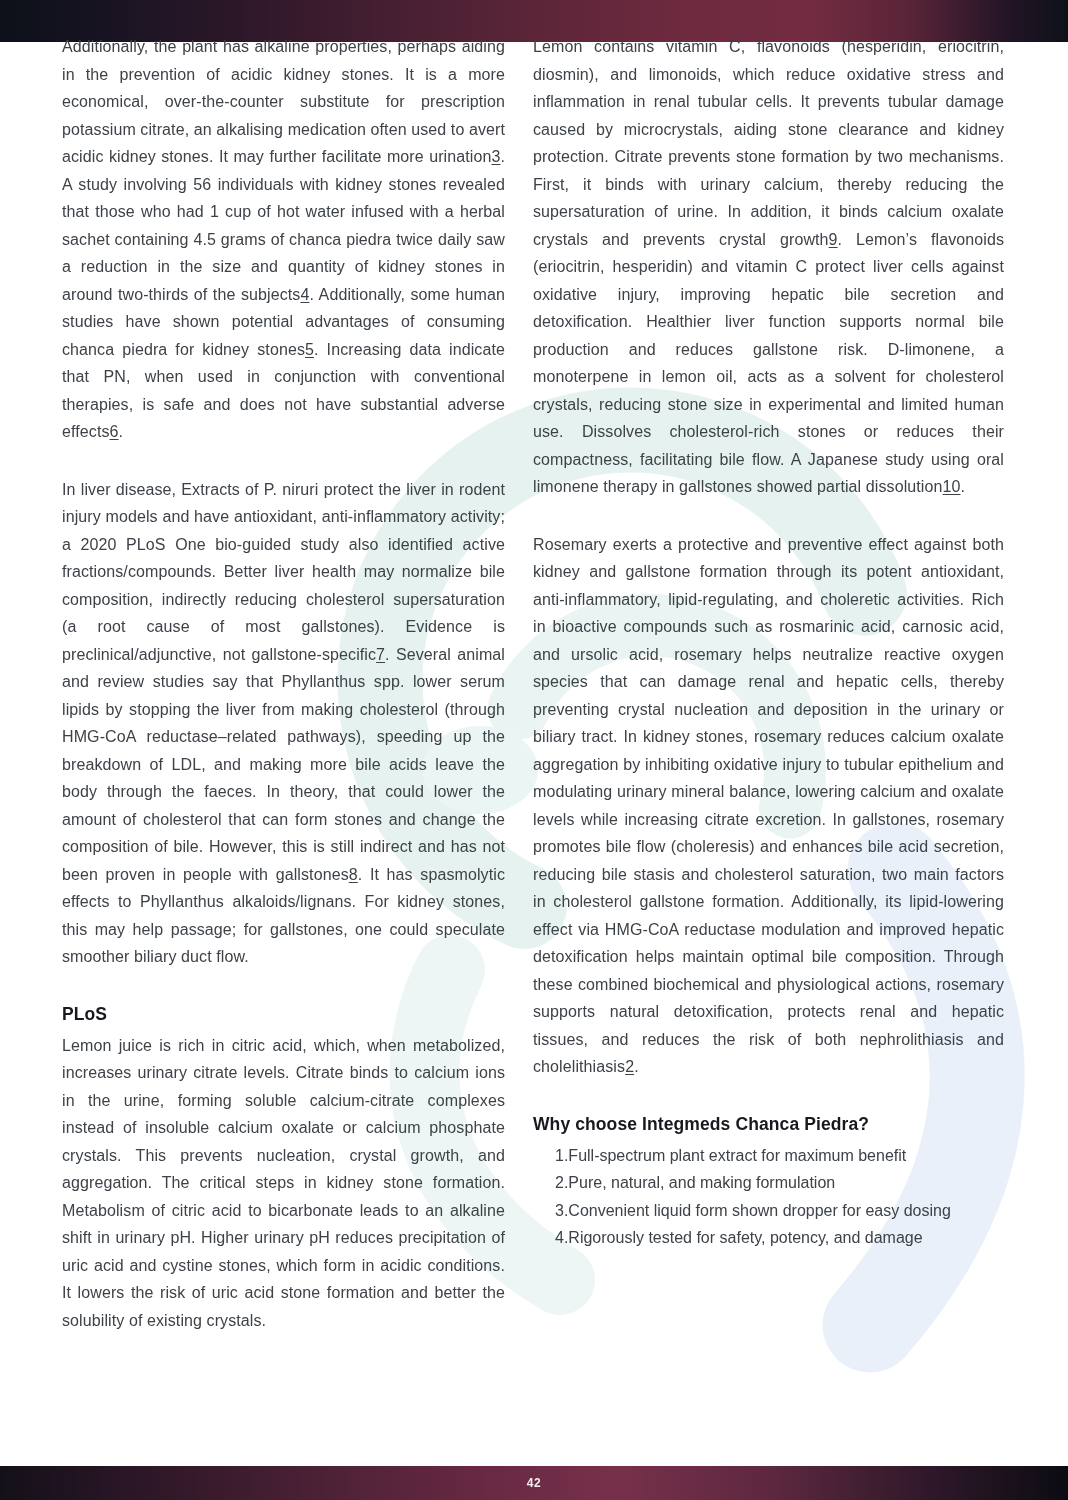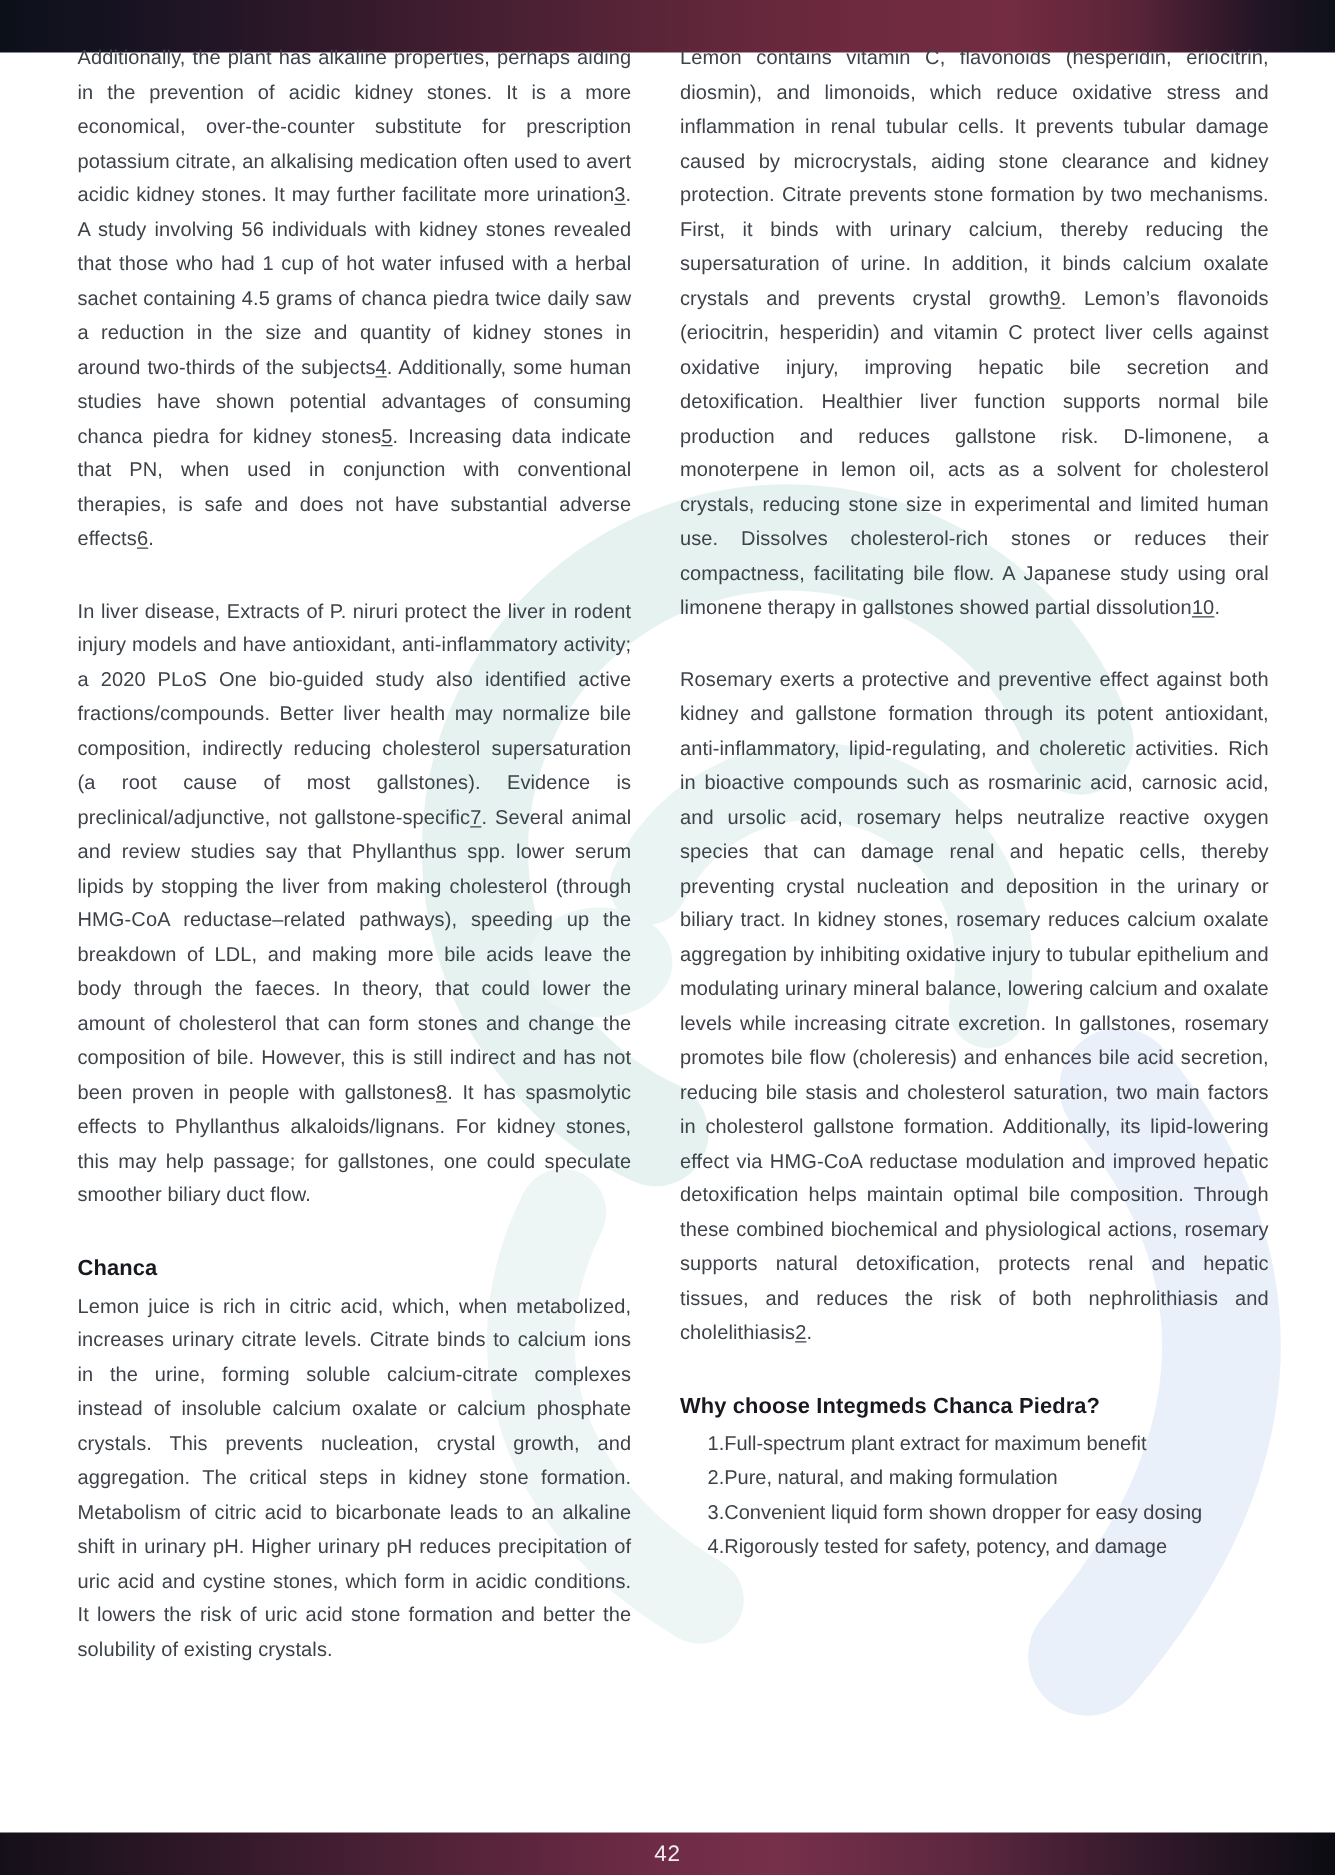--- a/index.html
+++ b/index.html
@@ -21,34 +21,34 @@
   }
   
   .bottombar{
     position:absolute;bottom:0;left:0;width:1068px;height:34px;
     background:linear-gradient(90deg,
       #14101a 0%, #2a1626 12%, #4c2136 30%, #6b2a44 47%,
       #77304a 58%, #5e2840 72%, #2c1728 88%, #0b0c12 100%);
     display:flex;align-items:center;justify-content:center;
   }
   .page-number{
-    color:#f2eef0;font-size:18px;letter-spacing:.5px;
+    color:#f2eef0;font-size:12px;letter-spacing:.5px;font-weight:bold;
   }
   
   .watermark{
     position:absolute;left:330px;top:250px;width:740px;height:1160px;
     opacity:.5;pointer-events:none;z-index:0;
   }
   
   .content{
     position:relative;z-index:1;
     padding:33px 60px 0 62px;
     display:grid;
     grid-template-columns:443px 471px;
-    column-gap:39px;
+    column-gap:28px;
   }
   .col{min-width:0;}
   .para{
     margin:0 0 30px 0;
     font-size:16px;line-height:27.5px;
     color:#3d4248;
     text-align:justify;
     letter-spacing:.1px;
   }
   .heading{
@@ -87,21 +87,21 @@
         <path d="M 120 720 C 60 840 110 960 230 1030" stroke="#dcefec" stroke-width="70"></path>
       </g>
       <ellipse cx="150" cy="520" rx="58" ry="44" fill="#d9ece9"></ellipse>
     </svg>
   </div>
 
   <main class="content">
     <section class="col" id="col-left">
         <p class="para"><span>Additionally, the plant has alkaline properties, perhaps aiding in the prevention of acidic kidney stones. It is a more economical, over-the-counter substitute for prescription potassium citrate, an alkalising medication often used to avert acidic kidney stones. It may further facilitate more urination</span><span class="ref">3</span><span>. A study involving 56 individuals with kidney stones revealed that those who had 1 cup of hot water infused with a herbal sachet containing 4.5 grams of chanca piedra twice daily saw a reduction in the size and quantity of kidney stones in around two-thirds of the subjects</span><span class="ref">4</span><span>. Additionally, some human studies have shown potential advantages of consuming chanca piedra for kidney stones</span><span class="ref">5</span><span>. Increasing data indicate that PN, when used in conjunction with conventional therapies, is safe and does not have substantial adverse effects</span><span class="ref">6</span><span>.</span></p>
         <p class="para"><span>In liver disease, Extracts of P. niruri protect the liver in rodent injury models and have antioxidant, anti-inflammatory activity; a 2020 PLoS One bio-guided study also identified active fractions/compounds. Better liver health may normalize bile composition, indirectly reducing cholesterol supersaturation (a root cause of most gallstones). Evidence is preclinical/adjunctive, not gallstone-specific</span><span class="ref">7</span><span>. Several animal and review studies say that Phyllanthus spp. lower serum lipids by stopping the liver from making cholesterol (through HMG-CoA reductase–related pathways), speeding up the breakdown of LDL, and making more bile acids leave the body through the faeces. In theory, that could lower the amount of cholesterol that can form stones and change the composition of bile. However, this is still indirect and has not been proven in people with gallstones</span><span class="ref">8</span><span>. It has spasmolytic effects to Phyllanthus alkaloids/lignans. For kidney stones, this may help passage; for gallstones, one could speculate smoother biliary duct flow.</span></p>
-        <h3 class="heading">Chanca</h3>
+        <h3 class="heading">PLoS</h3>
         <p class="para"><span>Lemon juice is rich in citric acid, which, when metabolized, increases urinary citrate levels. Citrate binds to calcium ions in the urine, forming soluble calcium-citrate complexes instead of insoluble calcium oxalate or calcium phosphate crystals. This prevents nucleation, crystal growth, and aggregation. The critical steps in kidney stone formation. Metabolism of citric acid to bicarbonate leads to an alkaline shift in urinary pH. Higher urinary pH reduces precipitation of uric acid and cystine stones, which form in acidic conditions. It lowers the risk of uric acid stone formation and better the solubility of existing crystals.</span></p>
       </section>
     <section class="col" id="col-right">
         <p class="para"><span>Lemon contains vitamin C, flavonoids (hesperidin, eriocitrin, diosmin), and limonoids, which reduce oxidative stress and inflammation in renal tubular cells. It prevents tubular damage caused by microcrystals, aiding stone clearance and kidney protection. Citrate prevents stone formation by two mechanisms. First, it binds with urinary calcium, thereby reducing the supersaturation of urine. In addition, it binds calcium oxalate crystals and prevents crystal growth</span><span class="ref">9</span><span>. Lemon’s flavonoids (eriocitrin, hesperidin) and vitamin C protect liver cells against oxidative injury, improving hepatic bile secretion and detoxification. Healthier liver function supports normal bile production and reduces gallstone risk. D-limonene, a monoterpene in lemon oil, acts as a solvent for cholesterol crystals, reducing stone size in experimental and limited human use. Dissolves cholesterol-rich stones or reduces their compactness, facilitating bile flow. A Japanese study using oral limonene therapy in gallstones showed partial dissolution</span><span class="ref">10</span><span>.</span></p>
         <p class="para"><span>Rosemary exerts a protective and preventive effect against both kidney and gallstone formation through its potent antioxidant, anti-inflammatory, lipid-regulating, and choleretic activities. Rich in bioactive compounds such as rosmarinic acid, carnosic acid, and ursolic acid, rosemary helps neutralize reactive oxygen species that can damage renal and hepatic cells, thereby preventing crystal nucleation and deposition in the urinary or biliary tract. In kidney stones, rosemary reduces calcium oxalate aggregation by inhibiting oxidative injury to tubular epithelium and modulating urinary mineral balance, lowering calcium and oxalate levels while increasing citrate excretion. In gallstones, rosemary promotes bile flow (choleresis) and enhances bile acid secretion, reducing bile stasis and cholesterol saturation, two main factors in cholesterol gallstone formation. Additionally, its lipid-lowering effect via HMG-CoA reductase modulation and improved hepatic detoxification helps maintain optimal bile composition. Through these combined biochemical and physiological actions, rosemary supports natural detoxification, protects renal and hepatic tissues, and reduces the risk of both nephrolithiasis and cholelithiasis</span><span class="ref">2</span><span>.</span></p>
         <h3 class="heading">Why choose Integmeds Chanca Piedra?</h3>
         <ol class="num-list">
           <li>Full-spectrum plant extract for maximum benefit</li>
           <li>Pure, natural, and making formulation</li>
           <li>Convenient liquid form shown dropper for easy dosing</li>

